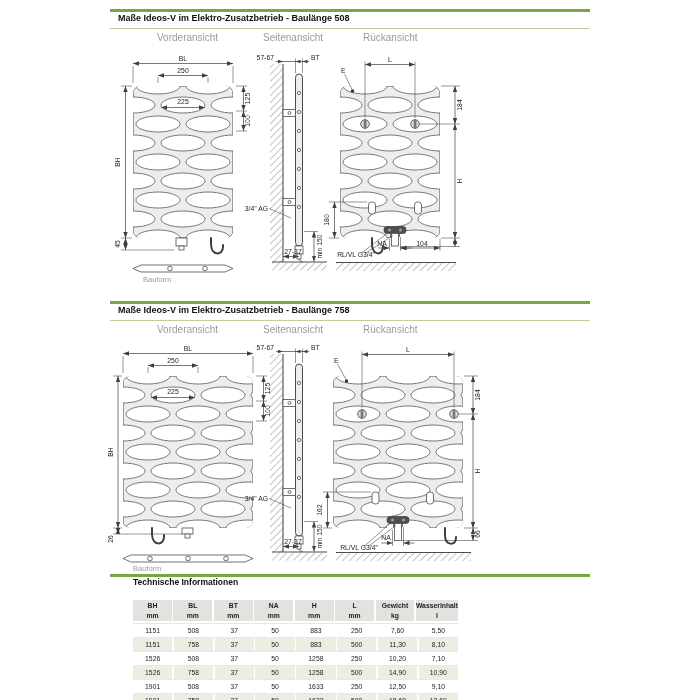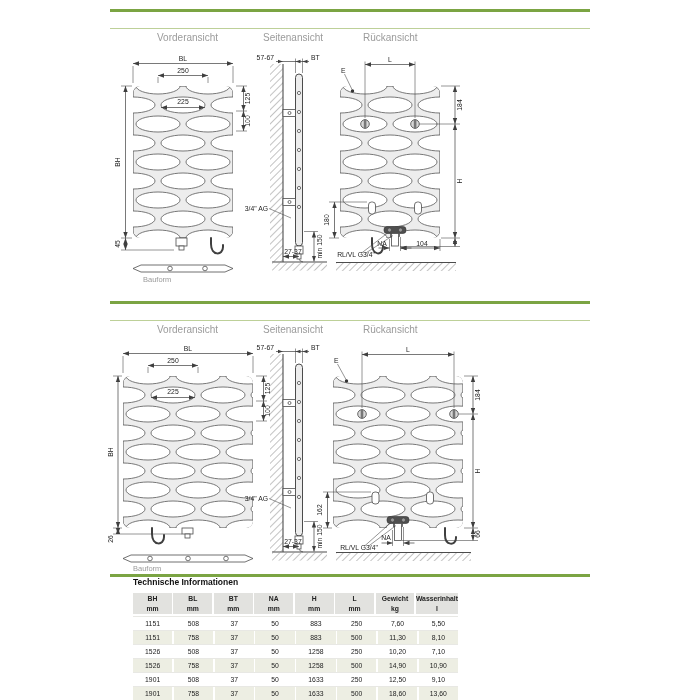--- a/index.html
+++ b/index.html
@@ -16,36 +16,37 @@
   .wline{stroke:#4c4c4c;stroke-width:1.1;}
   .dtx{font-family:"Liberation Sans",sans-serif;font-size:6.8px;fill:#1c1c1c;}
   .mid{text-anchor:middle;} .end{text-anchor:end;}
   .bodyfill{fill:#ededed;stroke:#4c4c4c;stroke-width:1;}
   .part{fill:#fff;stroke:#4c4c4c;stroke-width:.8;}
   .hook{stroke:#3f3f3f;stroke-width:2;fill:none;stroke-linecap:round;}
   .tri{fill:#3f3f3f;}
   .graytx{fill:#9b9b9b;font-size:7.5px;font-family:"Liberation Sans",sans-serif;}
   
   .tbl{position:absolute;left:133px;top:577px;width:325px;}
-  .tbl-title{font-size:8.5px;font-weight:bold;color:#111;height:16px;}
+  .tbl-title{font-size:8.5px;font-weight:bold;color:#111;height:23px;}
   .tgrid{border-bottom:2px solid #9a9a9a;}
   .thead{display:flex;gap:1.5px;margin-bottom:2px;}
   .th{flex:1;background:#e2e2df;height:21px;display:flex;flex-direction:column;align-items:center;
       justify-content:center;font-size:6.8px;font-weight:bold;color:#222;line-height:1.35;}
   .trow{display:flex;gap:1.5px;height:13px;border-top:1px solid #e8e8e4;}
   .trow:first-child{border-top:none;}
   .td{flex:1;display:flex;align-items:center;justify-content:center;font-size:6.8px;color:#222;}
   .trow.shade .td{background:#edeee3;}
 </style>
 </head>
 <body>
 
 <div id="canvas">
 
   <div class="rule-thick" style="top:9px;background:#7ba443"></div>
+  <div class="sec-title" style="top:13px">Maße Ideos-V im Elektro-Zusatzbetrieb - Baulänge 508</div>
   <div class="rule-thin" style="top:27.5px;background:#bdd098"></div>
   <div class="view-label" style="left:157px;top:32px">Vorderansicht</div>
   <div class="view-label" style="left:263px;top:32px">Seitenansicht</div>
   <div class="view-label" style="left:363px;top:32px">Rückansicht</div>
 
   <svg style="left:110px;top:50px" width="480" height="235" viewBox="0 0 480 235">
     <defs>
       <marker id="ae" markerWidth="7" markerHeight="5" refX="6" refY="2.2" orient="auto" markerUnits="userSpaceOnUse">
         <path d="M0,0 L6,2.2 L0,4.4 Z" fill="#3f3f3f"></path>
       </marker>
@@ -199,20 +200,21 @@
       <text class="dtx mid" x="312" y="195.5">104</text>
       <text class="dtx mid" x="246" y="206.5">RL/VL G3/4"</text>
       <line class="ext" x1="251" y1="203.5" x2="277.5" y2="183"></line>
         <line class="ext" x1="255" y1="203.5" x2="283" y2="185.5"></line>
       <line class="wline" x1="226" y1="212.5" x2="346" y2="212.5"></line>
       <rect x="226" y="213" width="120" height="8" fill="url(#hatch)"></rect>
     </g>
   </svg>
 
   <div class="rule-thick" style="top:301px;background:#7ba443"></div>
+  <div class="sec-title" style="top:305px">Maße Ideos-V im Elektro-Zusatzbetrieb - Baulänge 758</div>
   <div class="rule-thin" style="top:319.5px;background:#bdd098"></div>
   <div class="view-label" style="left:157px;top:324px">Vorderansicht</div>
   <div class="view-label" style="left:263px;top:324px">Seitenansicht</div>
   <div class="view-label" style="left:363px;top:324px">Rückansicht</div>
 
   <svg style="left:110px;top:340px" width="480" height="232" viewBox="0 0 480 232">
 
     <g>
       <g transform="translate(13,36)" clip-path="url(#c758)">
         <rect class="bodyfill" x="0" y="0" width="130" height="152" rx="7"></rect>

